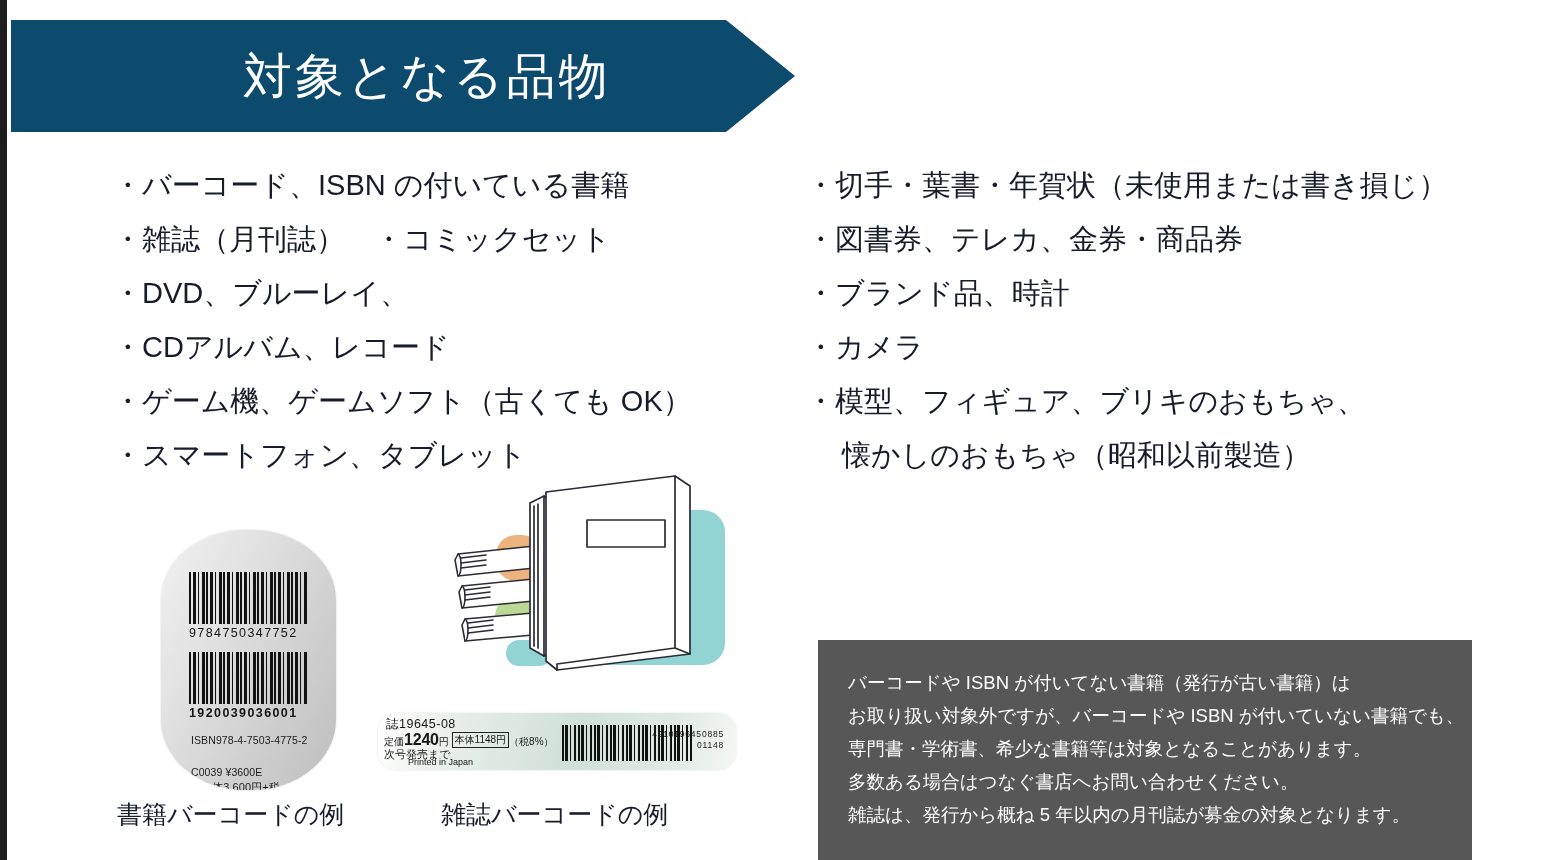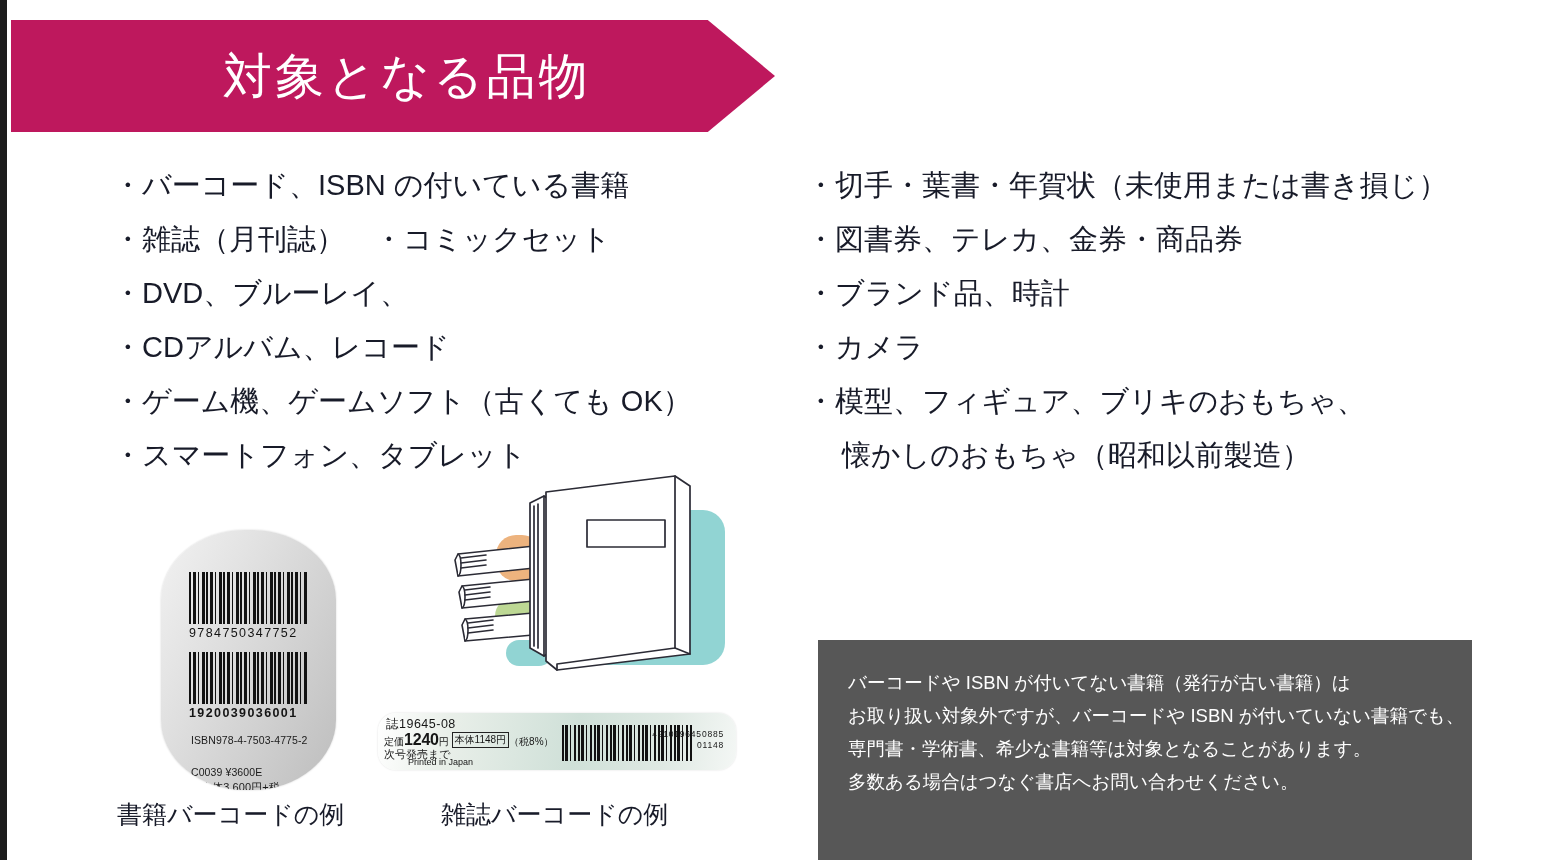--- a/index.html
+++ b/index.html
@@ -24,25 +24,26 @@
     width: 7px; height: 860px;
     background: #1d1d1d;
   }
   
   .banner {
     position: absolute;
     left: 11px;
     top: 20px;
     width: 764px;
     height: 112px;
-    background: #be185d;
+    background: #0c4a6e;
     -webkit-clip-path: polygon(0 0, 91.2% 0, 100% 50%, 91.2% 100%, 0 100%);
     clip-path: polygon(0 0, 91.2% 0, 100% 50%, 91.2% 100%, 0 100%);
     display: flex;
     align-items: center;
+    padding-left: 20px;
   }
   .banner-title {
     color: #ffffff;
     font-size: 49px;
     letter-spacing: 3px;
     margin-left: 212px;
     line-height: 1;
     white-space: nowrap;
   }
   
@@ -287,15 +288,16 @@
   </div>
 
   <div class="caption cap-book">書籍バーコードの例</div>
   <div class="caption cap-mag">雑誌バーコードの例</div>
 
   <div class="note-box">
     <div class="note-line">バーコードや ISBN が付いてない書籍（発行が古い書籍）は</div>
     <div class="note-line">お取り扱い対象外ですが、バーコードや ISBN が付いていない書籍でも、</div>
     <div class="note-line">専門書・学術書、希少な書籍等は対象となることがあります。</div>
     <div class="note-line">多数ある場合はつなぐ書店へお問い合わせください。</div>
+    <div class="note-line">雑誌は、発行から概ね 5 年以内の月刊誌が募金の対象となります。</div>
   </div>
 
 </div>
 
 </body></html>

